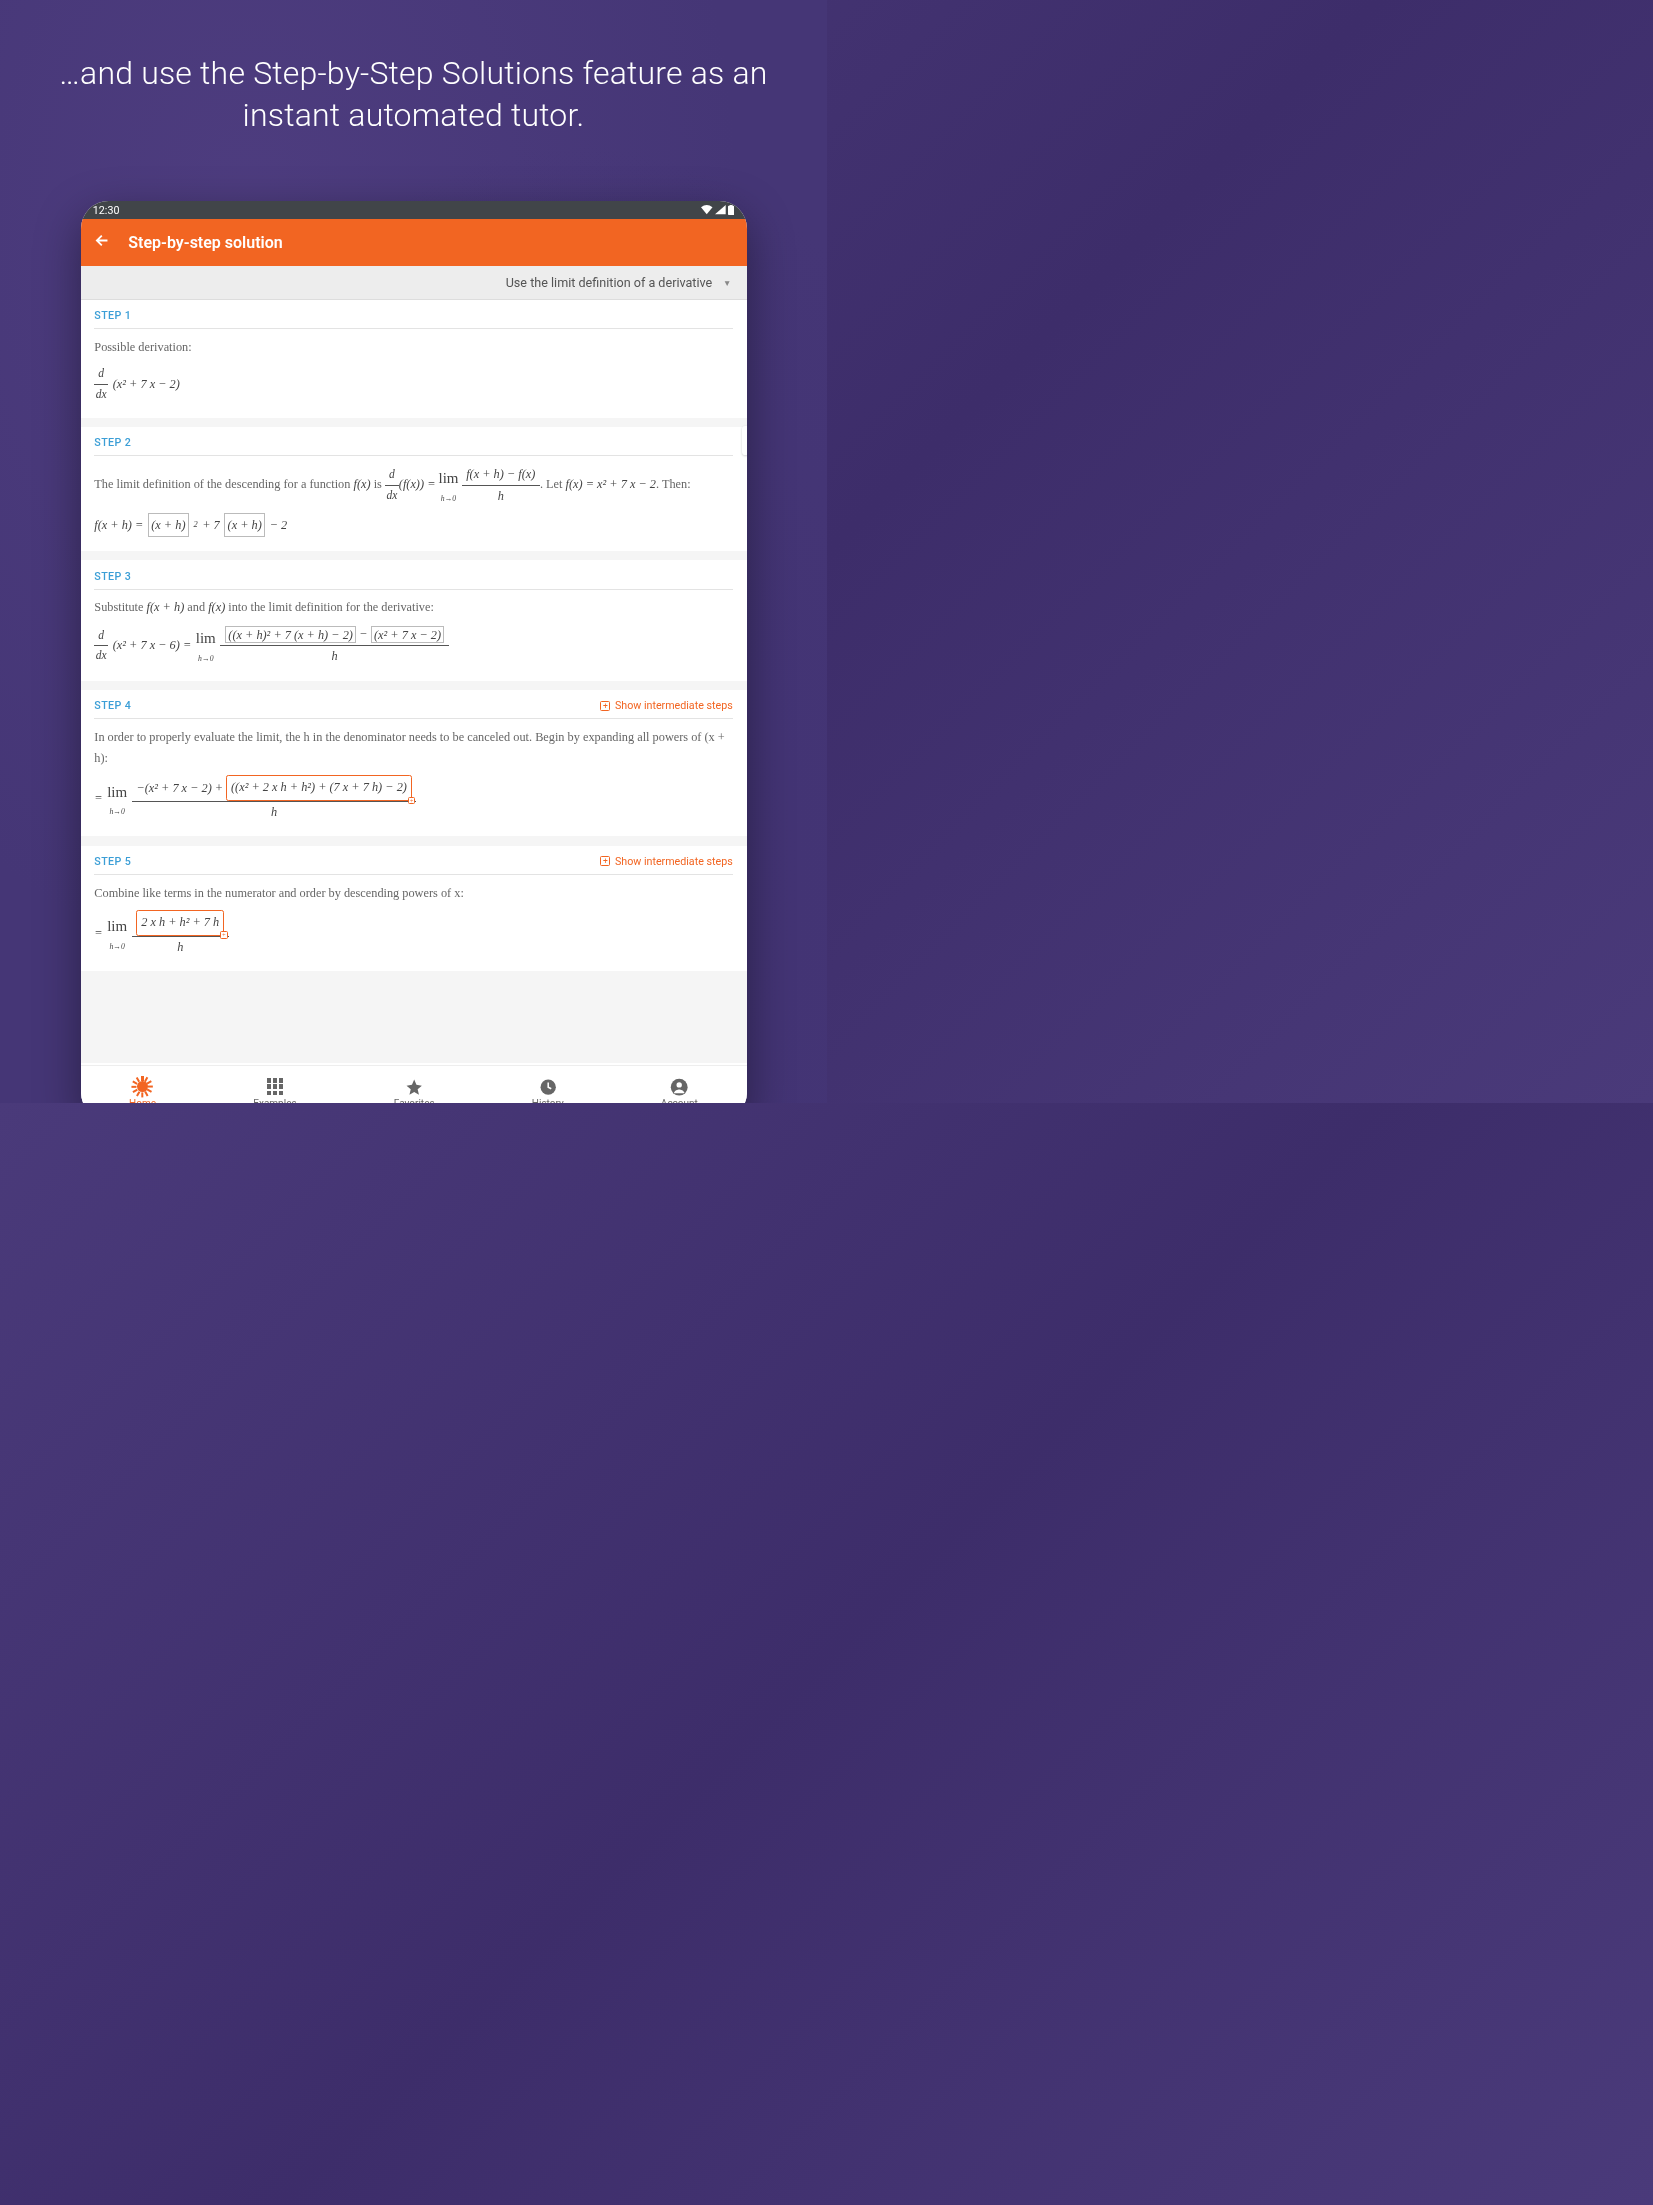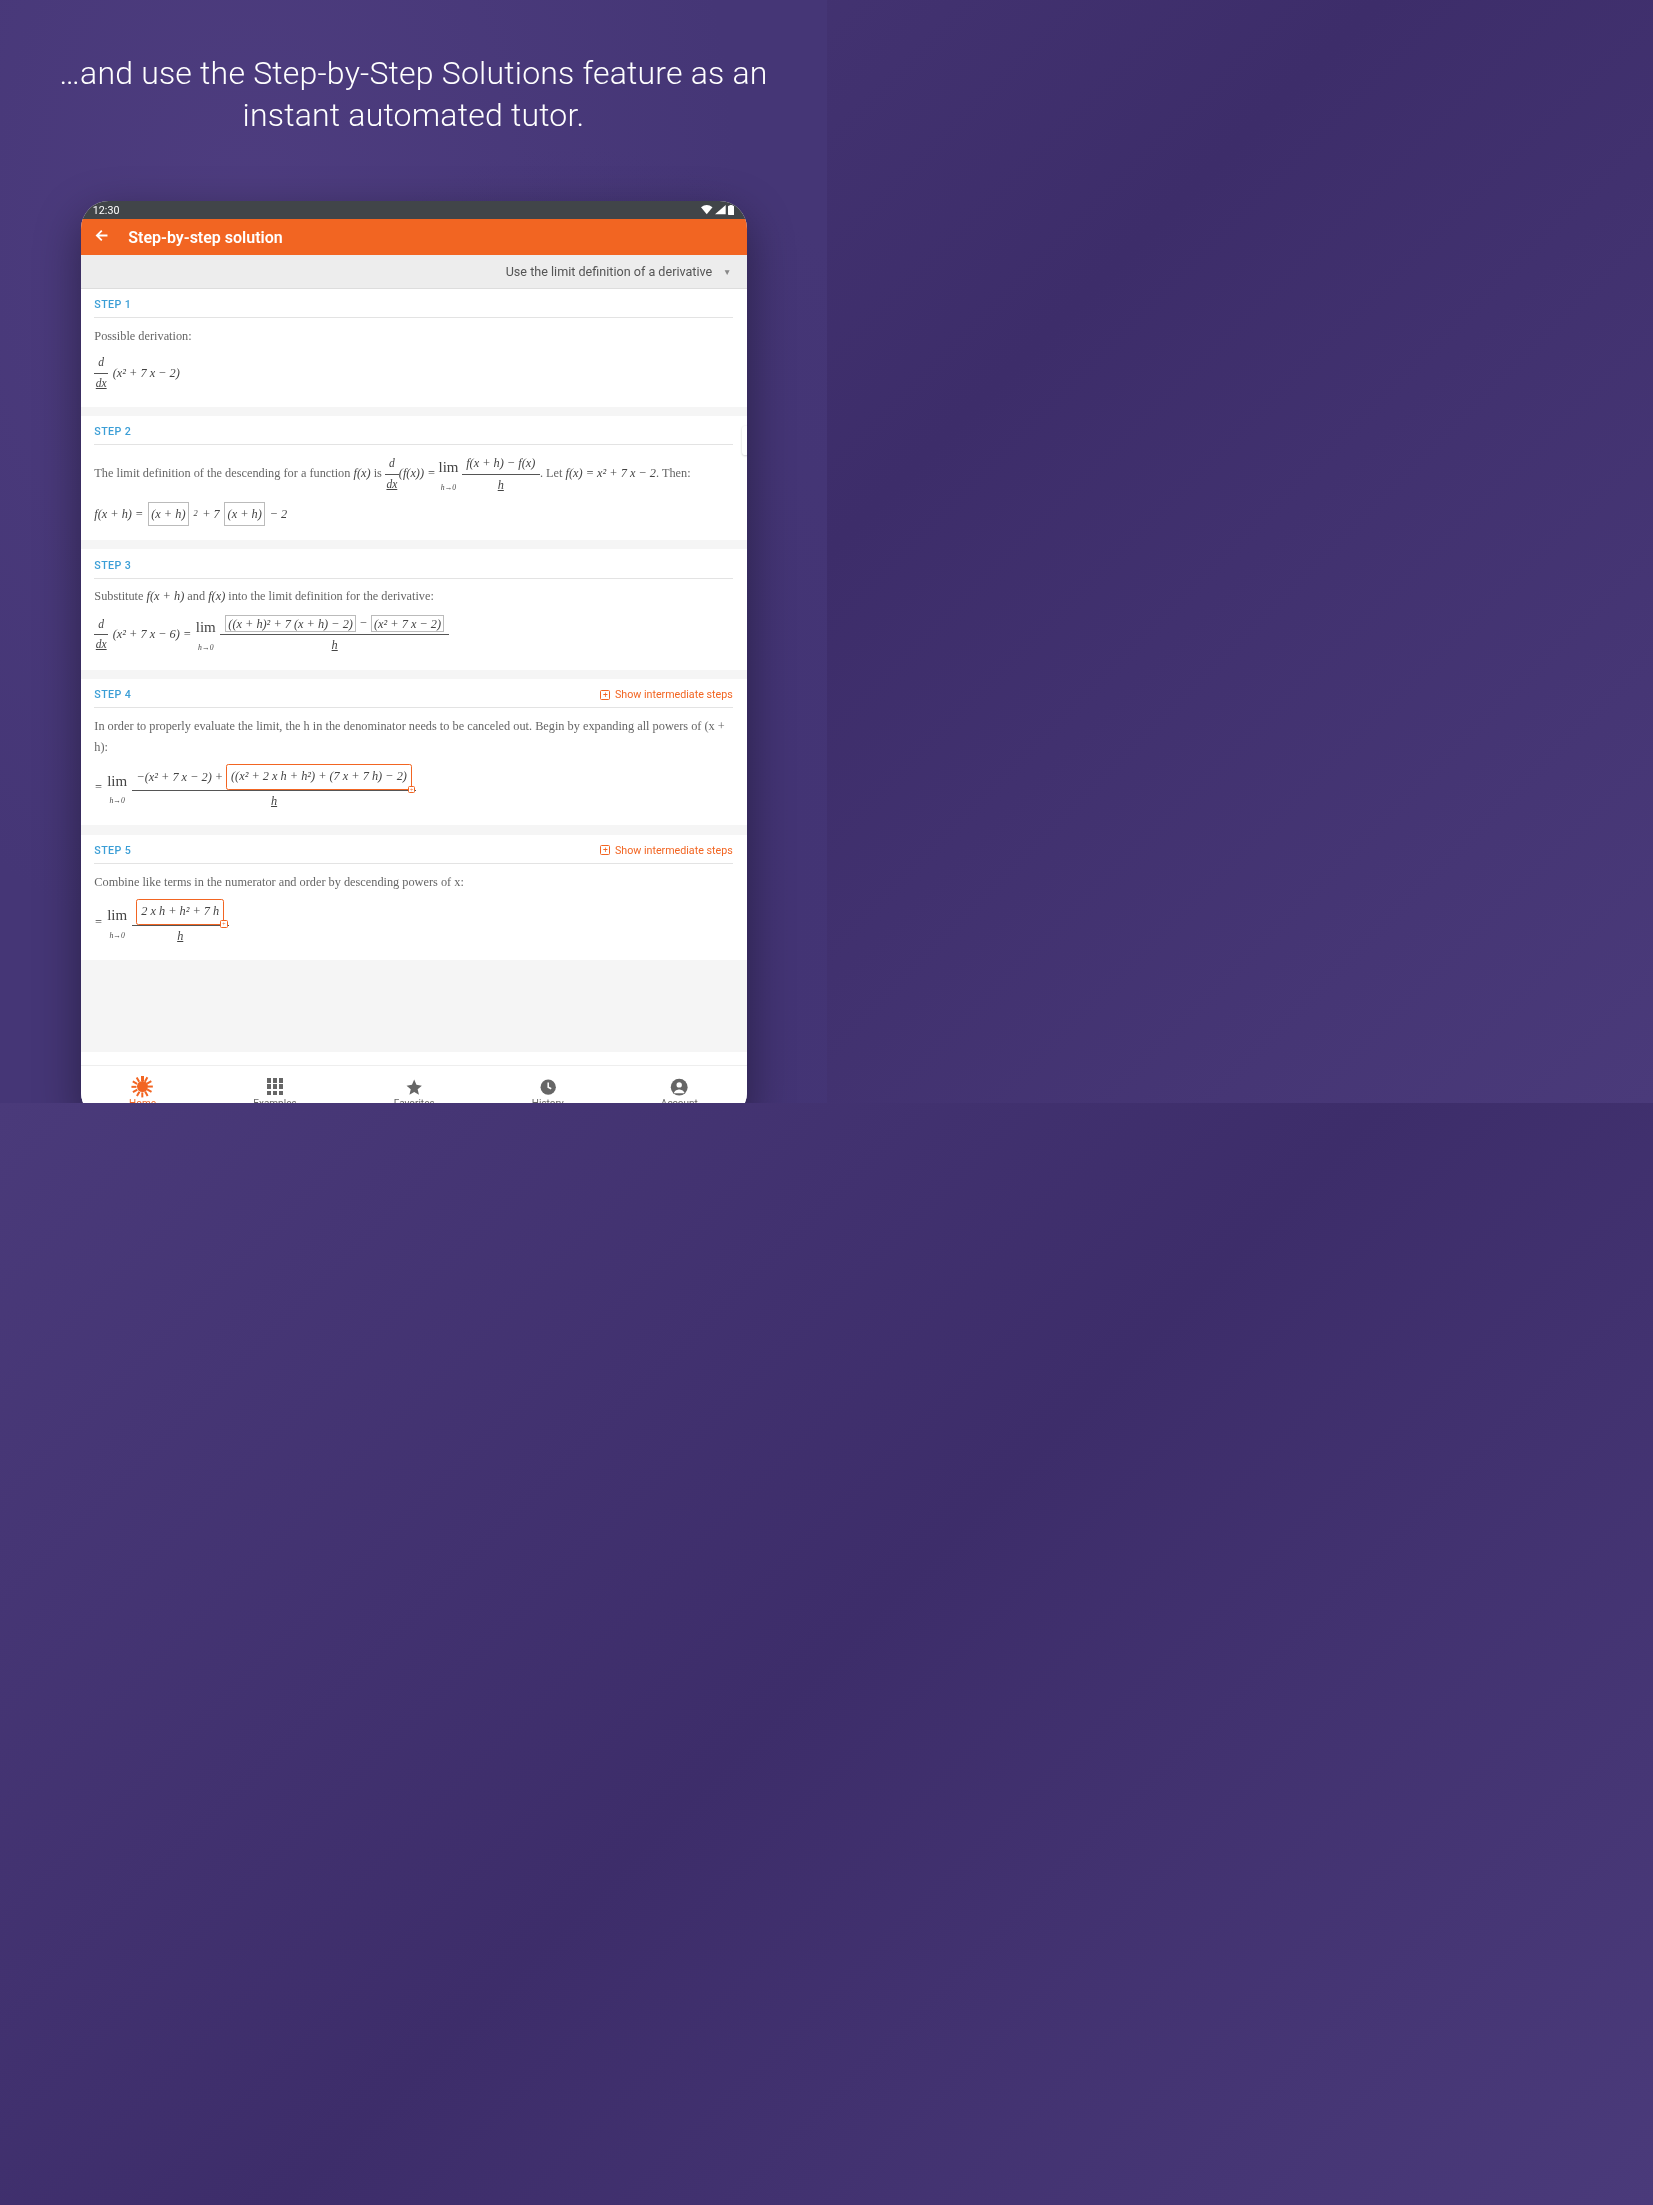--- a/index.html
+++ b/index.html
@@ -46,21 +46,21 @@
   background: #414549;
   display: flex;
   align-items: center;
   padding: 0 12.3px;
   color: #fff;
   font-size: 10.7px;
   justify-content: space-between;
 }
 .status-icons { display:flex; gap:2.3px; align-items:center; }
 .app-bar {
-  height: 36px;
+  height: 47px;
   background: #f26522;
   display: flex;
   align-items: center;
   padding: 0 13.8px;
   gap: 17px;
 }
 .back-arrow { color:#fff; font-size:18.4px; }
 .app-title { color:#fff; font-size:16px; font-weight:600; }
 .dropdown-bar {
   height: 34px;
@@ -95,21 +95,21 @@
 }
 .step-num { color:#3b9ed6; font-size:10.7px; letter-spacing:0.4px; font-weight:500; }
 .show-inter { color:#f26522; font-size:10.7px; display:flex; align-items:center; gap:4.6px; }
 .show-inter .plus-ico { border:0.8px solid #f26522; border-radius:1.5px; width:10px; height:10px; display:inline-flex; align-items:center; justify-content:center; font-size:8.4px; line-height:1; }
 .step-body { font-family: Georgia, "Times New Roman", serif; color:#666; font-size:12.3px; line-height:1.7; }
 .step-body .text-line { margin-bottom:6.1px; }
 .math { color:#444; font-style:italic; }
 .math .rm { font-style:normal; }
 .frac { display:inline-block; vertical-align:middle; text-align:center; }
 .frac .num { display:block; border-bottom:0.8px solid #555; padding:0 1.5px; font-size:11.5px; }
-.frac .den { display:block; padding:0 1.5px; font-size:11.5px;text-decoration:underline; }
+.frac .den { display:block; padding:0 1.5px; font-size:11.5px; }
 .frac-lg .num, .frac-lg .den { font-size:12.3px; padding:0 4.6px; }
 .sup { font-size:8.4px; vertical-align:super; }
 .lim { display:inline-block; text-align:center; vertical-align:middle; }
 .lim .top { display:block; font-size:15px; }
 .lim .bot { display:block; font-size:7.7px; }
 .boxed { border:0.8px solid #bbb; padding:0.8px 2.3px; }
 .boxed-o { border:1.1px solid #f26522; border-radius:2.3px; padding:1.5px 3.8px; position:relative; display:inline-block; }
 .boxed-o .corner { position:absolute; right:-4.6px; bottom:-4.6px; width:7.7px; height:7.7px; border:0.8px solid #f26522; background:#fff; border-radius:1.5px; font-size:6.1px; color:#f26522; text-align:center; line-height:6.9px; }
 .eq-row { display:flex; align-items:center; gap:4.6px; flex-wrap:wrap; }
 .bottom-nav {

